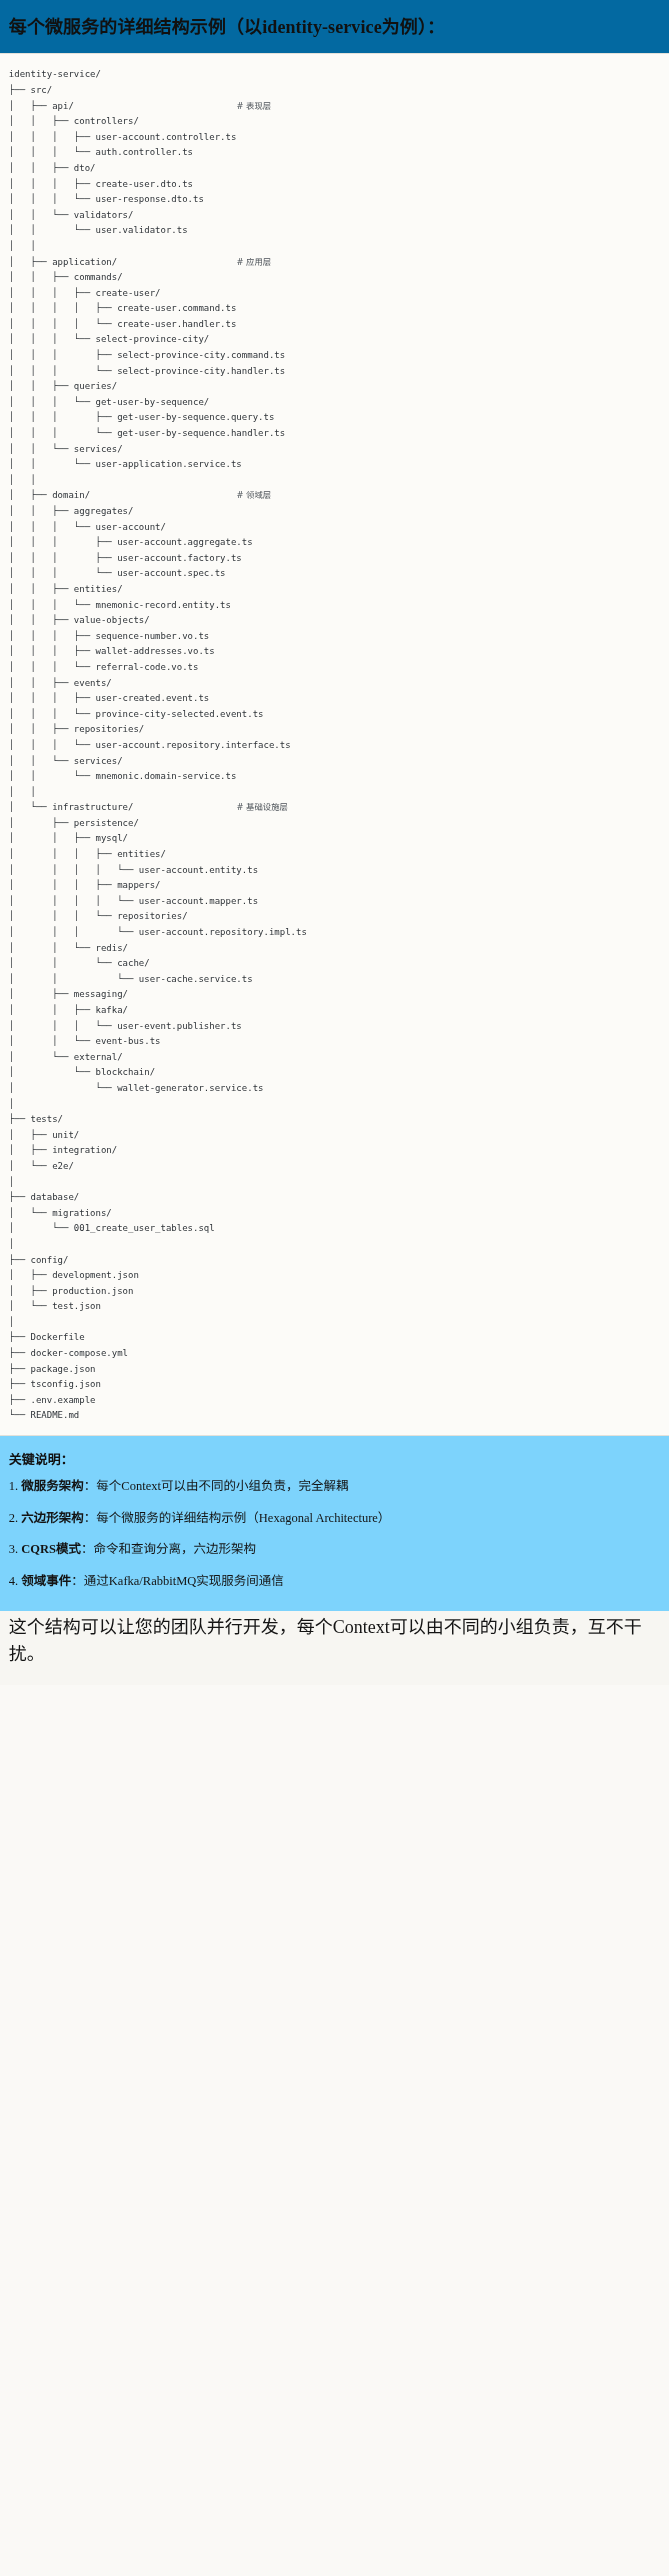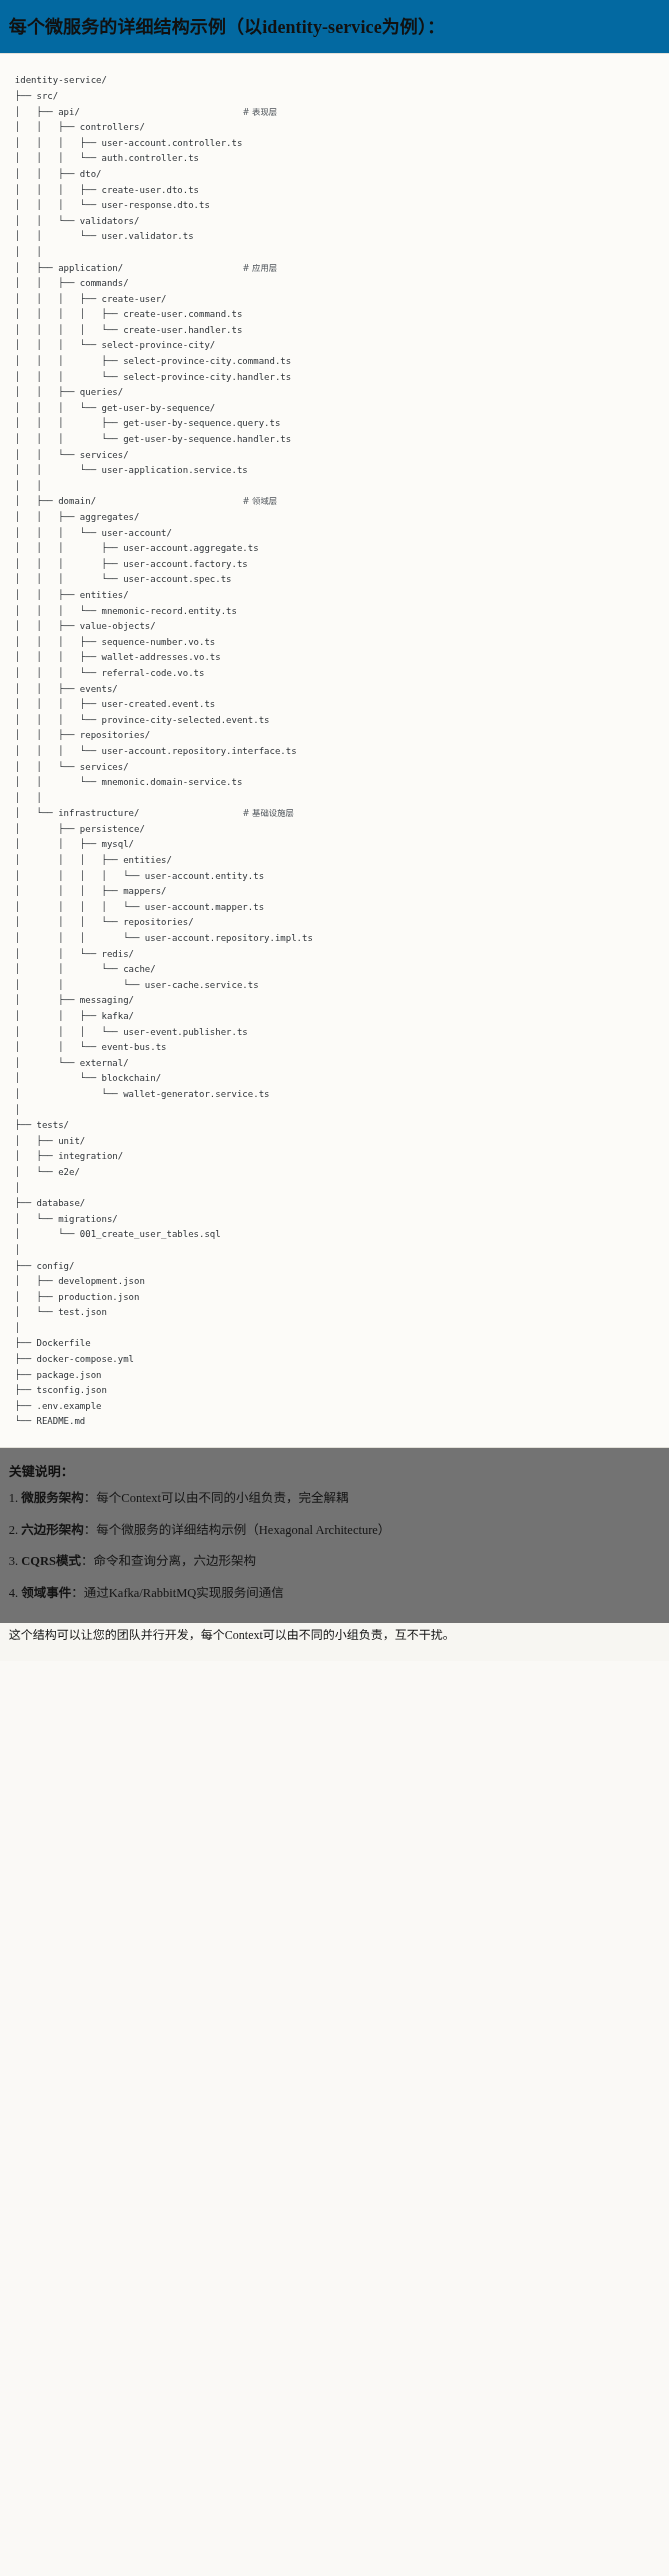--- a/index.html
+++ b/index.html
@@ -33,21 +33,21 @@
   }
 
   
   .tree-block {
     box-sizing: border-box;
     width: 100%;
     background: #fcfbf8;
     padding: 13.8px 8.8px 11.3px 8.8px;
   }
   .tree-pre {
-    margin: 6px;
+    margin: 0;
     font-family: "DejaVu Sans Mono", "Liberation Mono", monospace;
     font-size: 9px;
     line-height: 15.6px;
     color: #2e3338;
     white-space: pre;
     letter-spacing: 0px;
     tab-size: 4;
   }
   .tree-line {
     display: block;
@@ -57,21 +57,21 @@
   .tree-comment {
     color: #4b5157;
     font-family: "DejaVu Sans", "Liberation Sans", sans-serif;
     font-size: 8.4px;
   }
 
   
   .keypoints-block {
     box-sizing: border-box;
     width: 100%;
-    background: #737373;
+    background: #7dd3fc;
     border-top: 0.6px solid #e3e1da;
     padding: 12.5px 8.8px 6.3px 8.8px;
   }
   .keypoints-heading {
     margin: 0 0 8.8px 0;
     font-size: 13px;
     font-weight: bold;
     color: #111111;
   }
   .keypoints-list {
@@ -95,21 +95,21 @@
     display: inline;
   }
   .keypoint-desc {
     display: inline;
   }
   .closing-note {
     box-sizing: border-box;
     width: 100%;
     background: #f7f6f2;
     padding: 3.8px 8.8px 16.3px 8.8px;
-    font-size: 12px;
+    font-size: 18px;
     line-height: 1.5;
     color: #141414;
   }
 </style>
 </head>
 <body>
 
 <div class="doc-header">
   <h1 class="doc-title">每个微服务的详细结构示例（以identity-service为例）：</h1>
 </div>

